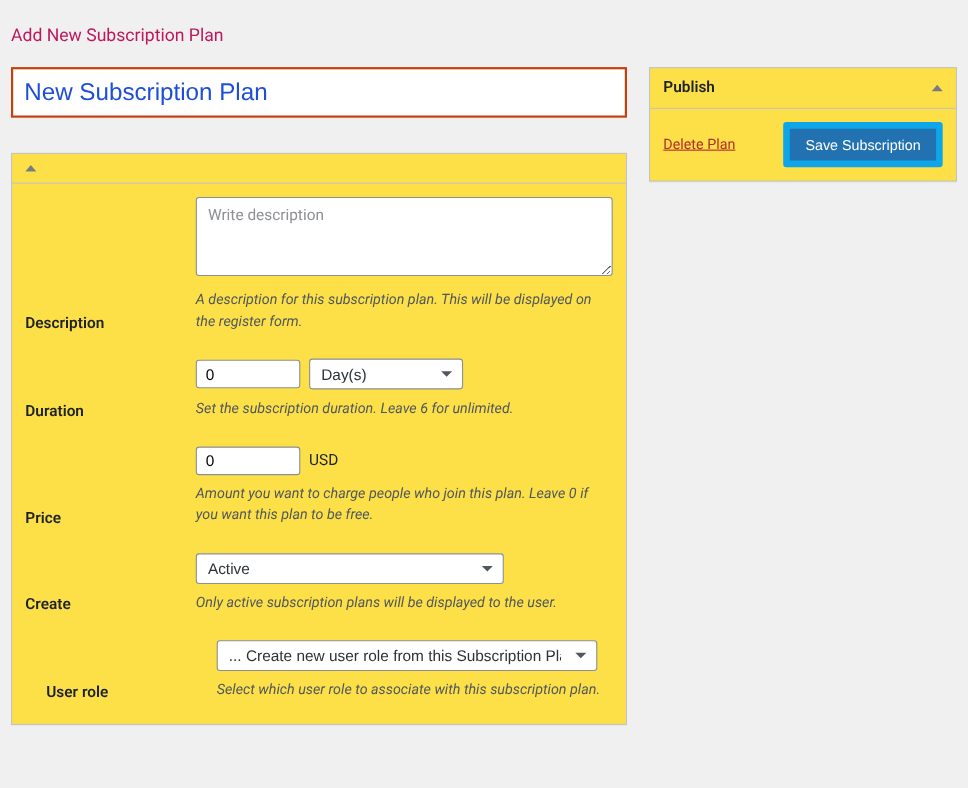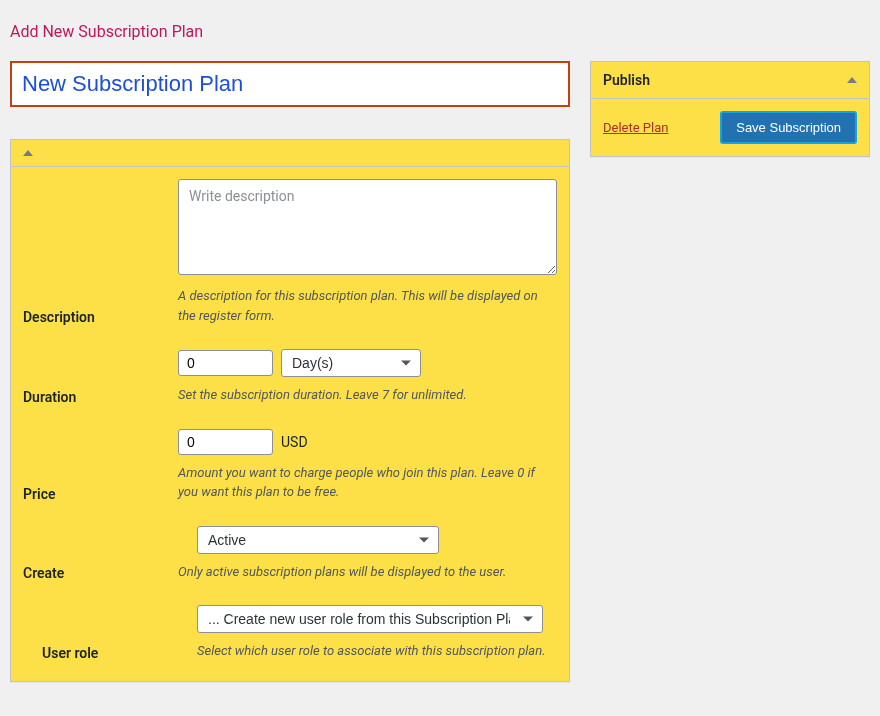--- a/index.html
+++ b/index.html
@@ -65,21 +65,21 @@
       align-items: center;
       padding: 12px;
     }
     .delete-link {
       color: #b32d2e;
       text-decoration: underline;
       font-size: 13px;
     }
     .btn-primary {
       background: #2271b1;
-      border: 2px solid #0ea5e9;
+      border: 6px solid #0ea5e9;
       color: #fff;
       padding: 7px 14px;
       border-radius: 3px;
       font-size: 13px;
       cursor: pointer;
     }
     .form-row {
       display: flex;
       align-items: flex-end;
       margin-bottom: 24px;
@@ -96,21 +96,21 @@
     .form-field { flex: 1; }
     .help-text {
       font-style: italic;
       color: #50575e;
       font-size: 13px;
       margin-top: 8px;
       line-height: 1.5;
     }
     textarea.desc {
       width: 100%;
-      height: 96px;
+      height: 72px;
       border: 1px solid #8c8f94;
       border-radius: 3px;
       padding: 8px 10px;
       font-size: 14px;
       resize: both;
       font-family: inherit;
       color: #2c3338;
     }
     textarea.desc::placeholder { color: #8c8f94; }
     .inline-controls { display: flex; align-items: center; gap: 8px; }
@@ -142,21 +142,21 @@
       right: 10px;
       top: 50%;
       transform: translateY(-50%);
       width: 0; height: 0;
       border-left: 5px solid transparent;
       border-right: 5px solid transparent;
       border-top: 5px solid #50575e;
       pointer-events: none;
     }
     .select-duration { width: 140px; }
-    .select-status { width: 242px; margin-left: 19px; }
+    .select-status { width: 280px; }
     .select-userrole { width: 346px; }
     .currency {
       font-size: 14px;
       color: #1d2327;
     }
   </style>
 </head>
 <body>
 
 <h1 class="page-title">Add New Subscription Plan</h1>
@@ -183,21 +183,21 @@
           <div class="form-label">Duration</div>
           <div class="form-field">
             <div class="inline-controls">
               <input type="text" class="num-input" value="0" style="">
               <span class="select-wrap">
                 <select class="select select-duration">
                   <option>Day(s)</option>
                 </select>
               </span>
             </div>
-            <div class="help-text">Set the subscription duration. Leave 7 for unlimited.</div>
+            <div class="help-text">Set the subscription duration. Leave 6 for unlimited.</div>
           </div>
         </div>
 
         <div class="form-row">
           <div class="form-label">Price</div>
           <div class="form-field">
             <div class="inline-controls">
               <input type="text" class="num-input" value="0" style="">
               <span class="currency">USD</span>
             </div>

